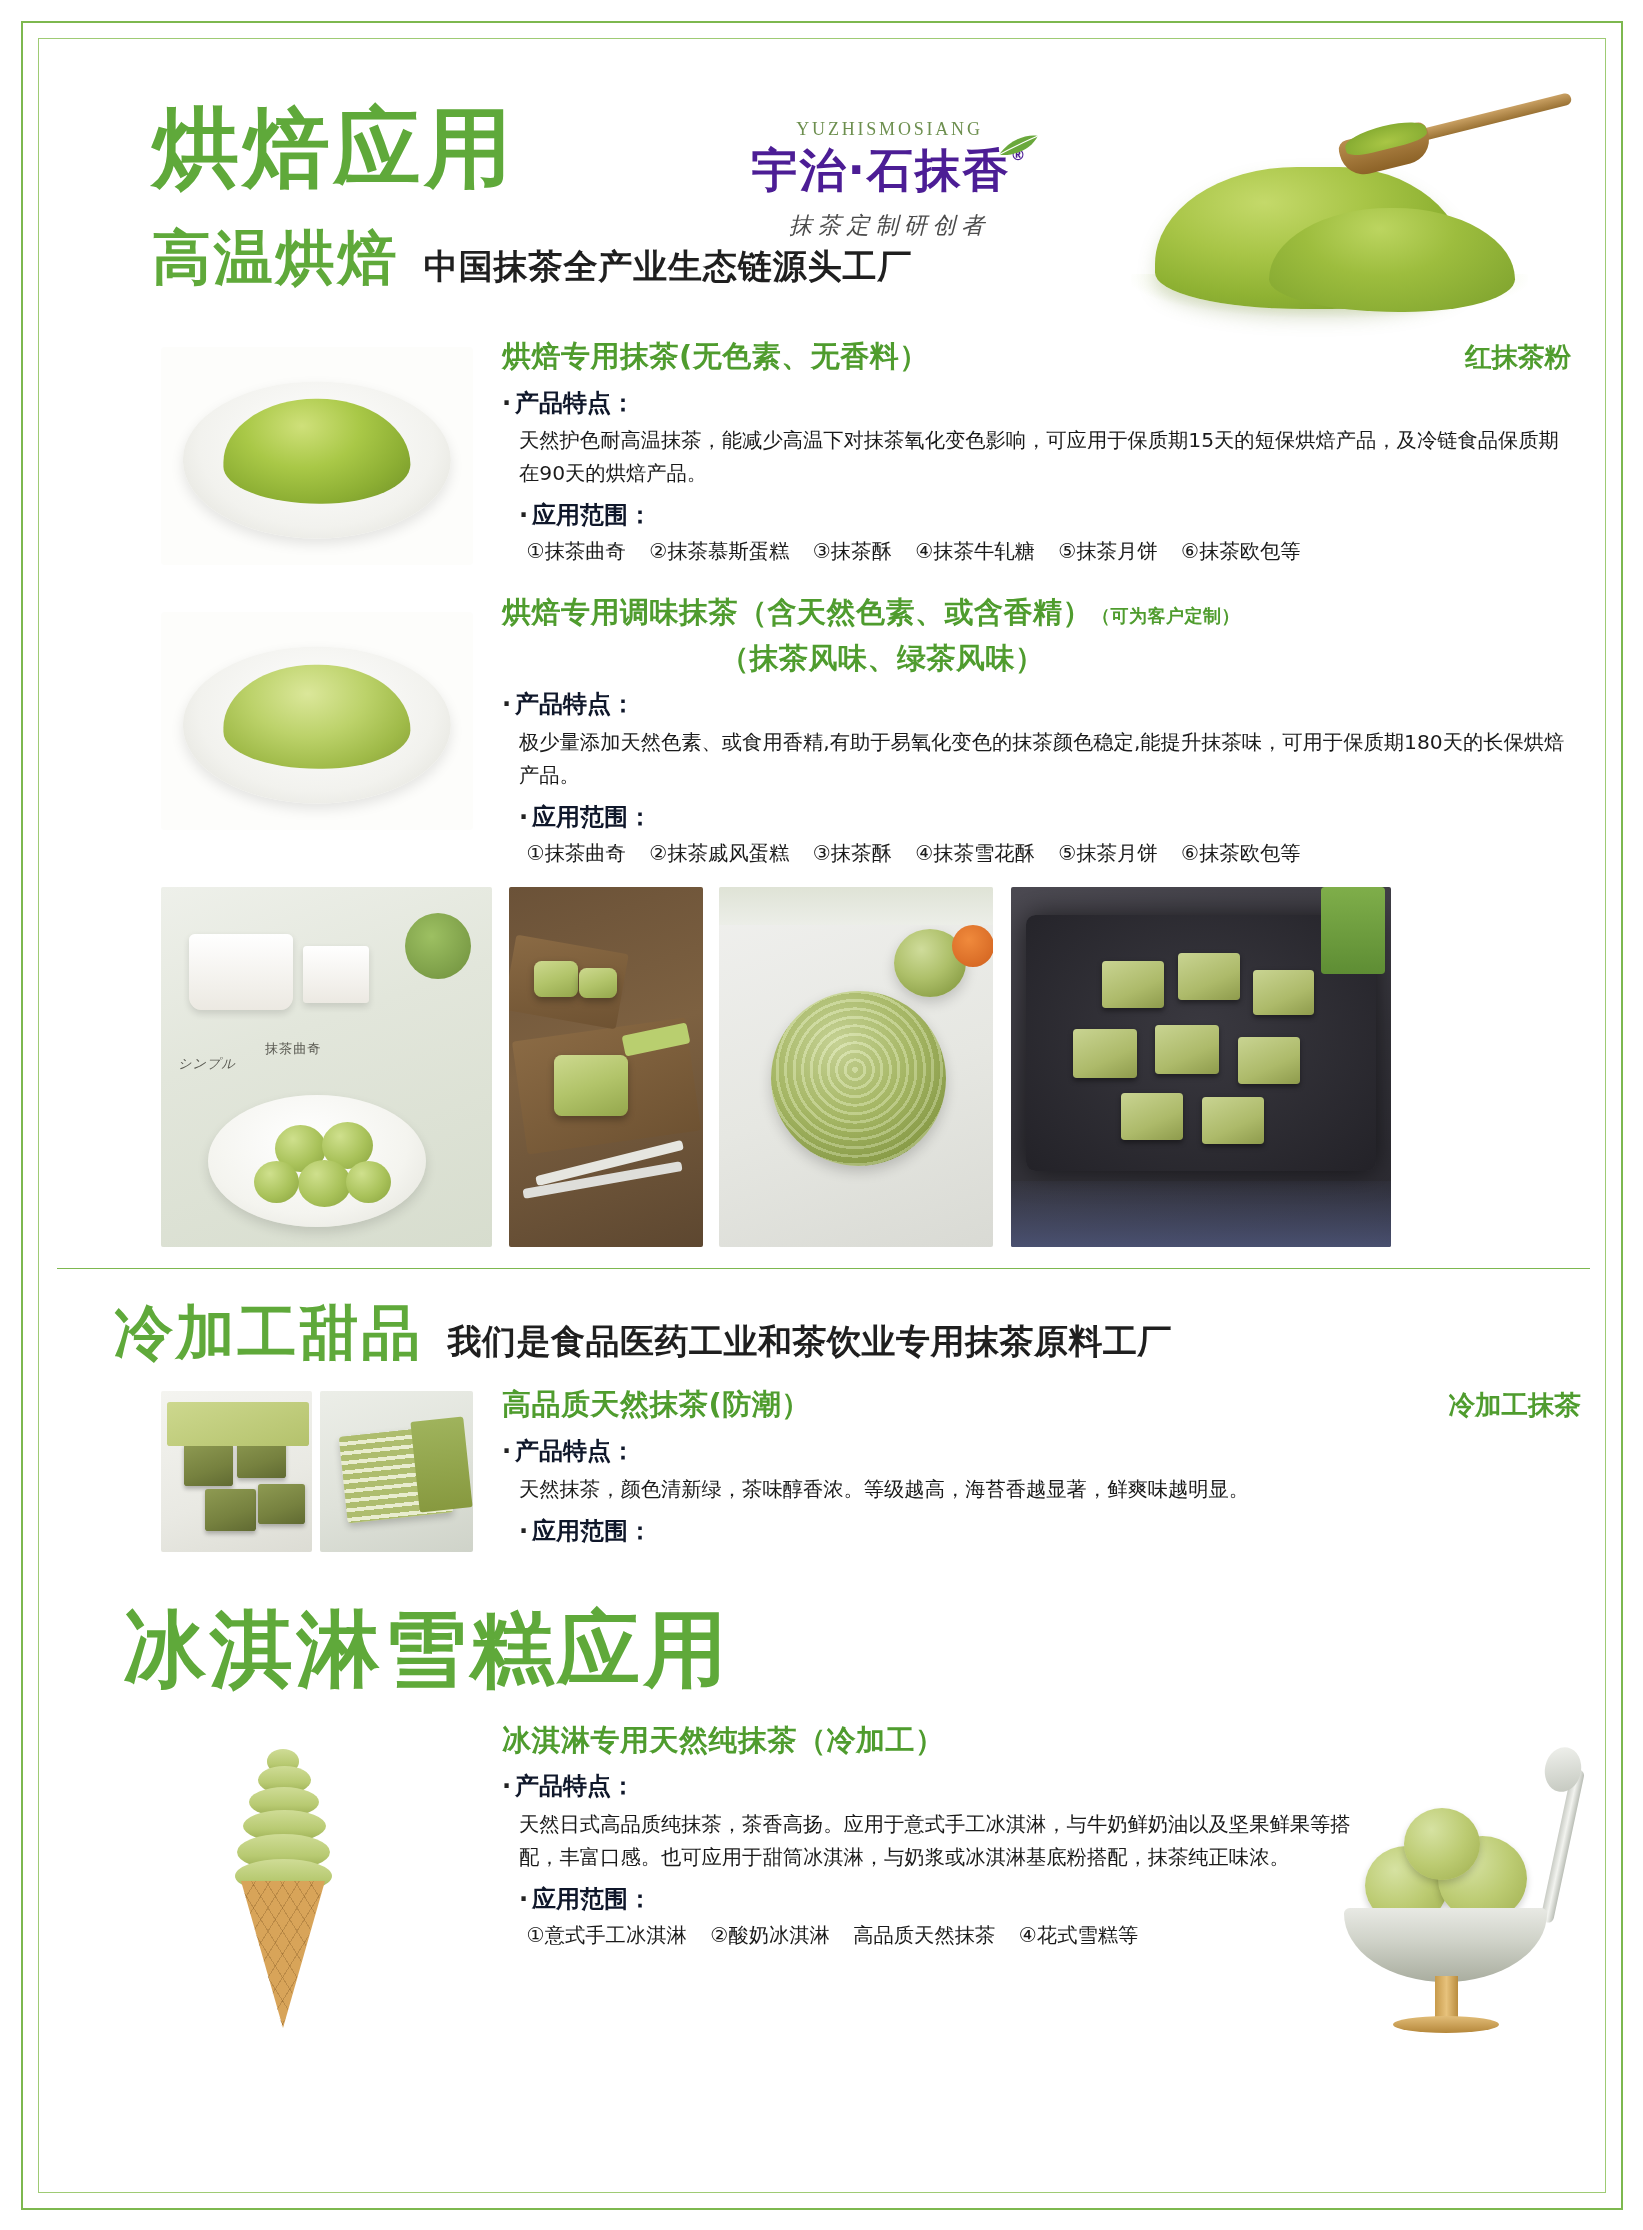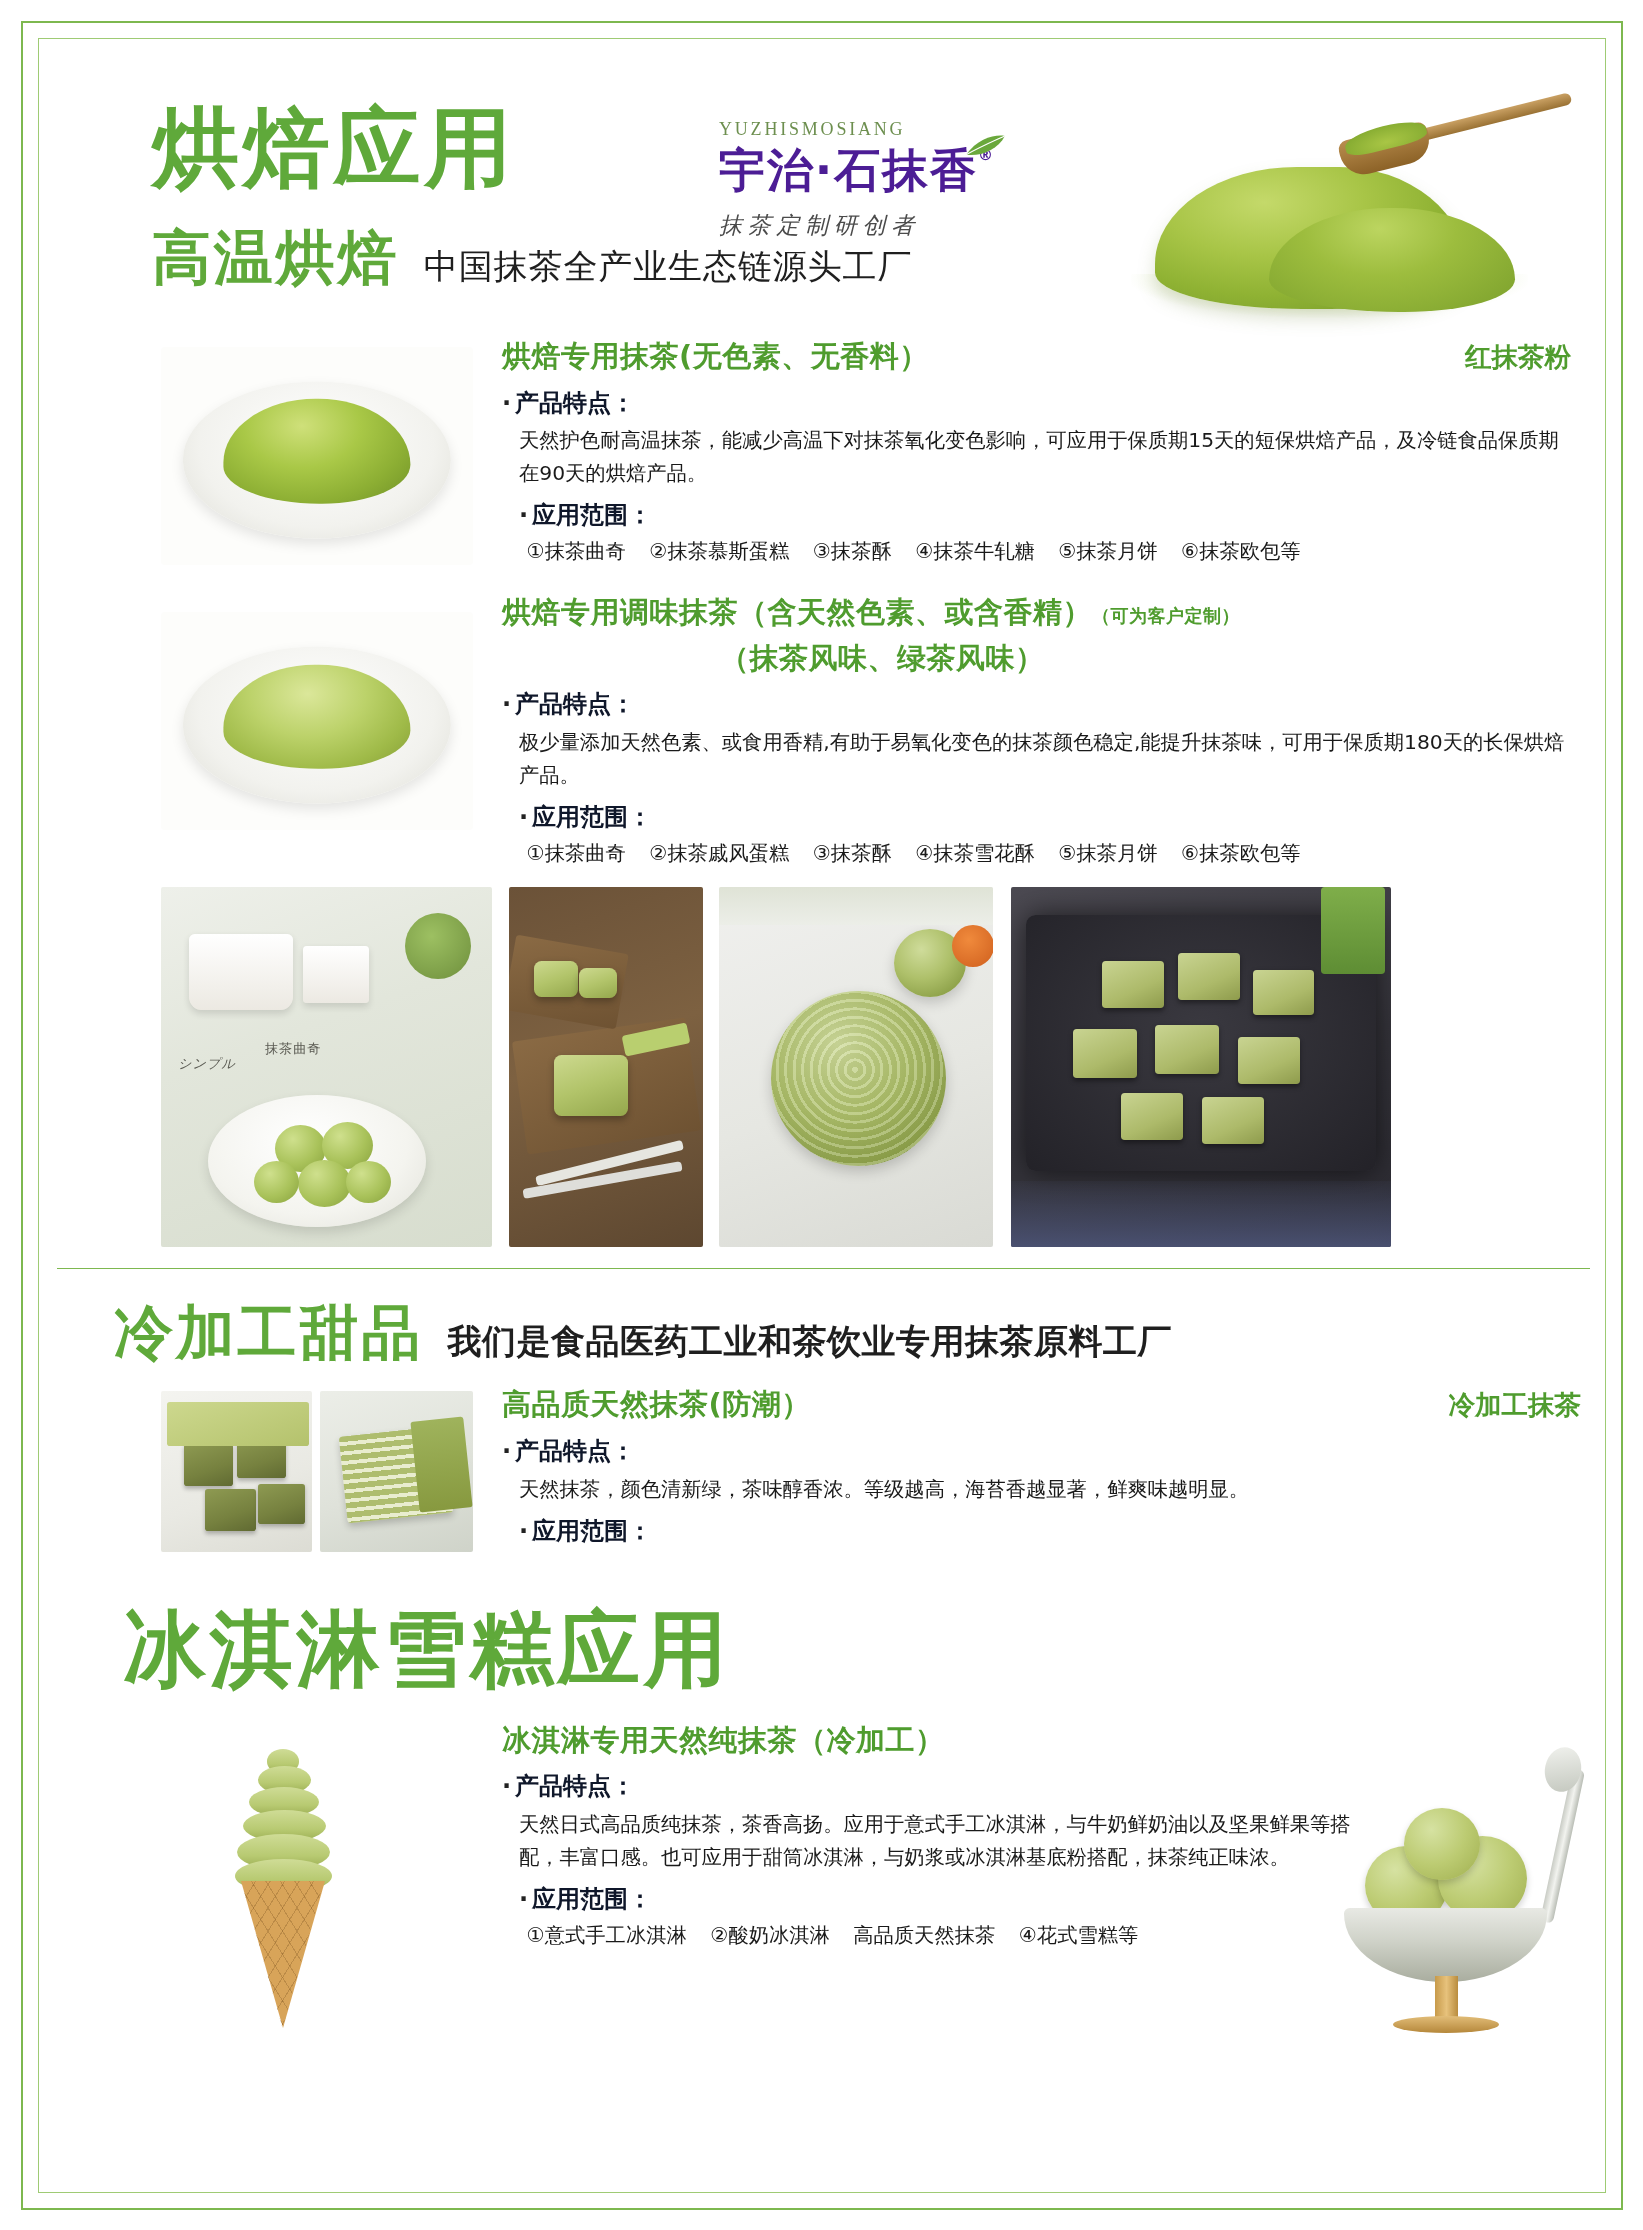--- a/index.html
+++ b/index.html
@@ -55,20 +55,21 @@
     font-weight: bold;
     color: #5fa93a;
     letter-spacing: 3.8px;
     line-height: 1;
     font-family: "DejaVu Sans", sans-serif;
   }
   .brand {
     position: absolute;
     left: 662px; top: 66px;
     width: 341px;
+    text-align: center;
   }
   .brand-en {
     font-size: 18px;
     letter-spacing: 2.8px;
     color: #6d8f4f;
     font-family: "Liberation Serif", serif;
   }
   .brand-cn {
     font-size: 46px;
     font-weight: bold;
@@ -106,21 +107,21 @@
   }
   .title-sub {
     font-size: 59px;
     font-weight: bold;
     color: #5fa93a;
     letter-spacing: 2.8px;
     font-family: "DejaVu Sans", sans-serif;
   }
   .title-tag {
     font-size: 34px;
-    font-weight: normal;
+    font-weight: bold;
     color: #1f1f1f;
     margin-left: 24.6px;
     letter-spacing: 0.9px;
     font-family: "DejaVu Sans", sans-serif;
   }
   
   .powder-photo {
     position: absolute;
     right: 9.5px; top: 14px;
     width: 454px; height: 251px;

